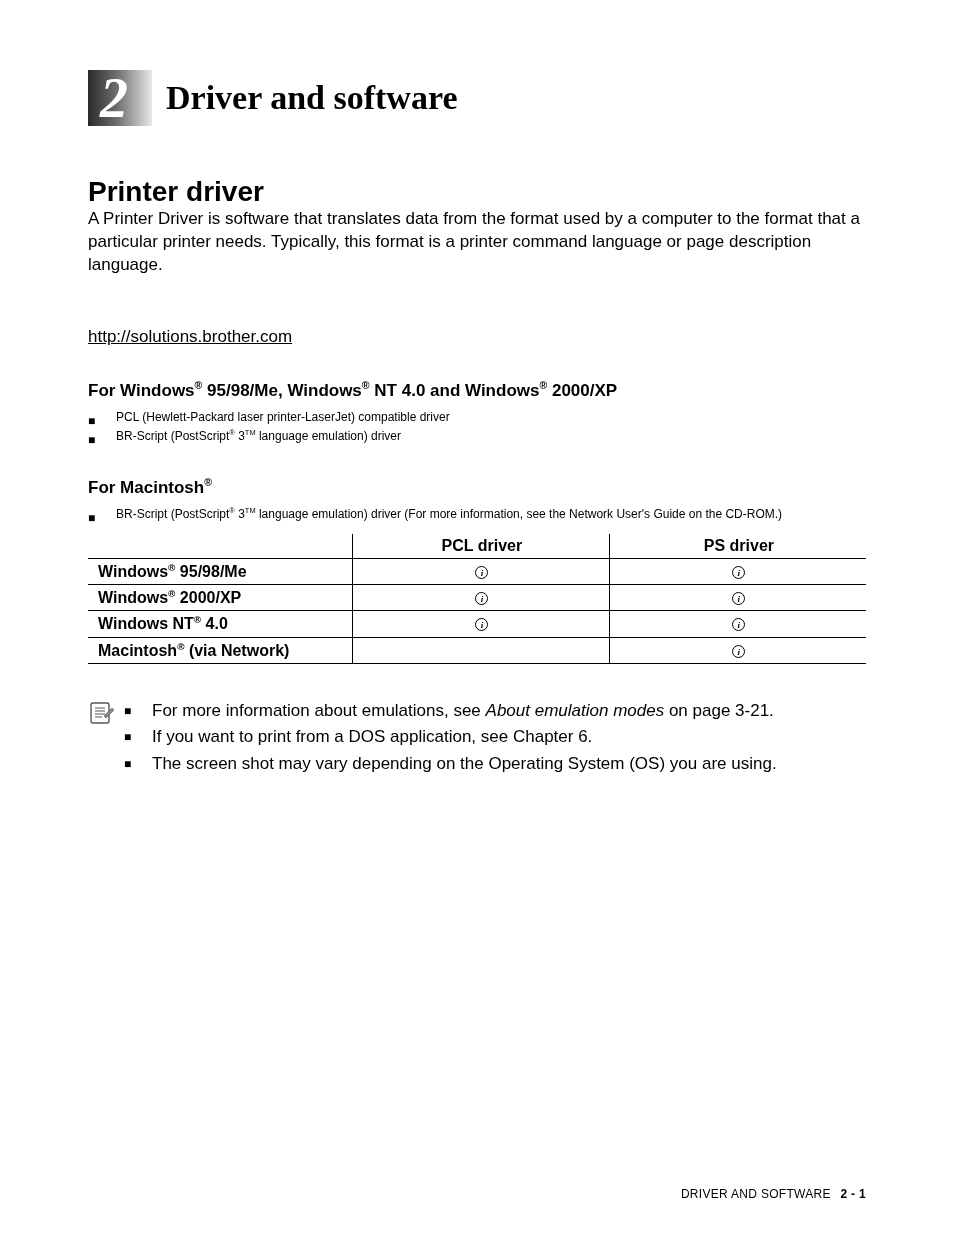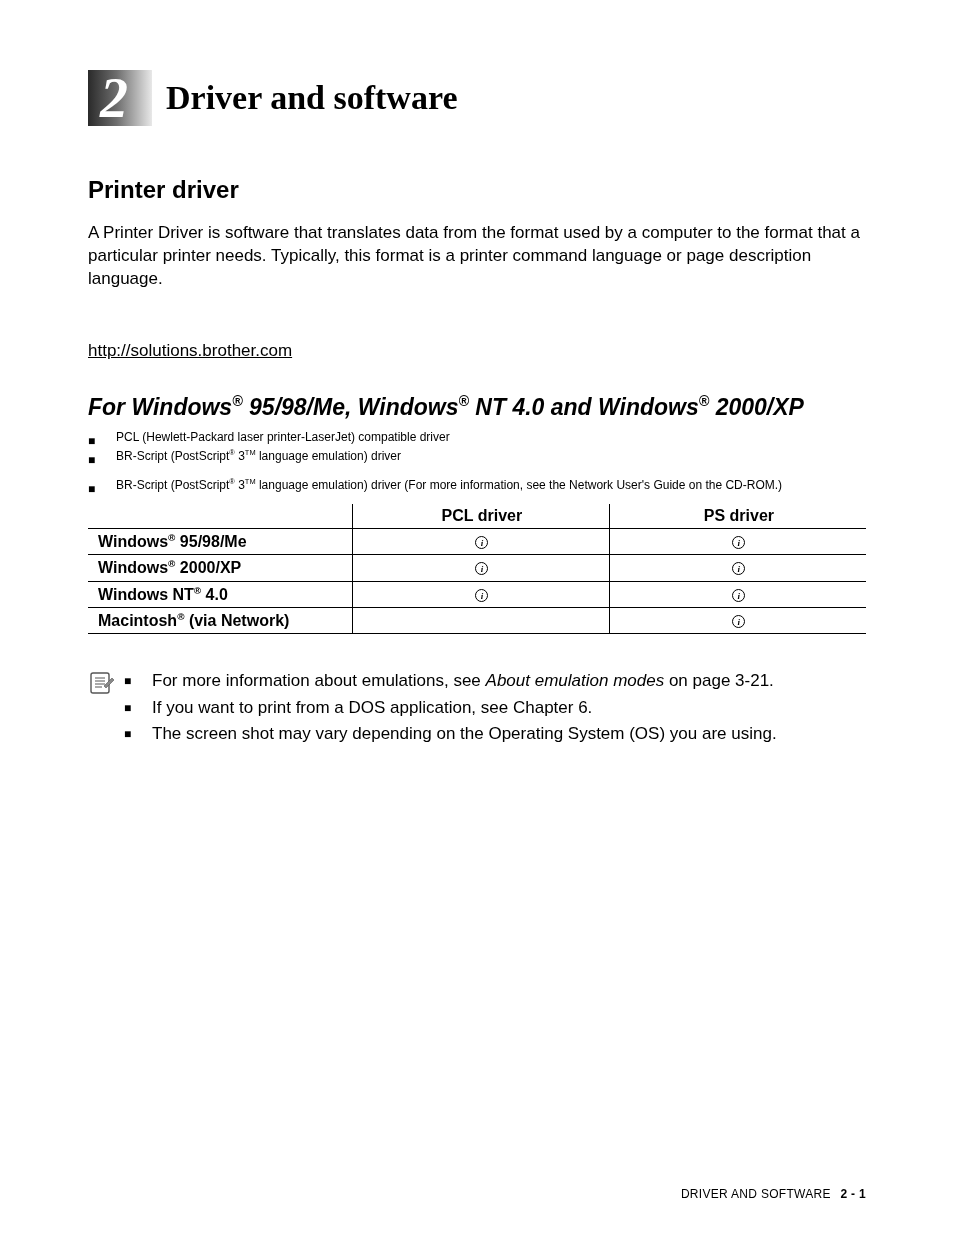--- a/index.html
+++ b/index.html
@@ -33,37 +33,35 @@
       font-style: italic;
       font-weight: bold;
       padding-right: 12px;
     }
     .chapter-title {
       font-family: 'Times New Roman', serif;
       font-size: 34px;
       font-weight: bold;
     }
     .section-title {
-      font-size: 24px;
-      font-weight: bold;
-      margin-bottom: 18px;
+      font-size: 28px;
+      font-weight: bold;
     }
     .body-text {
       font-size: 17px;
       line-height: 1.35;
       margin-bottom: 26px;
     }
     .link { text-decoration: underline; }
     .bold-inline { font-weight: bold; }
     .sub-heading {
-      font-size: 23px;
+      font-size: 17px;
       font-weight: bold;
       margin-top: 30px;
       margin-bottom: 8px;
-      font-style: italic;
     }
     .sup { font-size: 0.62em; vertical-align: super; }
     .bullet-list {
       list-style: none;
       margin-bottom: 10px;
     }
     .bullet-list li {
       font-size: 12px;
       line-height: 1.55;
       padding-left: 28px;
@@ -175,20 +173,23 @@
     <span>For Windows</span><span class="sup">®</span><span> 95/98/Me, Windows</span><span class="sup">®</span><span> NT 4.0 and Windows</span><span class="sup">®</span><span> 2000/XP</span>
   </div>
 
   <ul class="bullet-list">
     <li>PCL (Hewlett-Packard laser printer-LaserJet) compatible driver</li>
     <li>
       <span>BR-Script (PostScript</span><span class="sup">®</span><span> 3</span><span class="sup">TM</span><span> language emulation) driver</span>
     </li>
   </ul>
 
+  <div class="sub-heading">
+    <span>For Macintosh</span><span class="sup">®</span>
+  </div>
 
   <ul class="bullet-list">
     <li>
       <span>BR-Script (PostScript</span><span class="sup">®</span><span> 3</span><span class="sup">TM</span><span> language emulation) driver (For more information, see the Network User's Guide on the CD-ROM.)</span>
     </li>
   </ul>
 
   <table class="driver-table">
     <thead>
       <tr>

